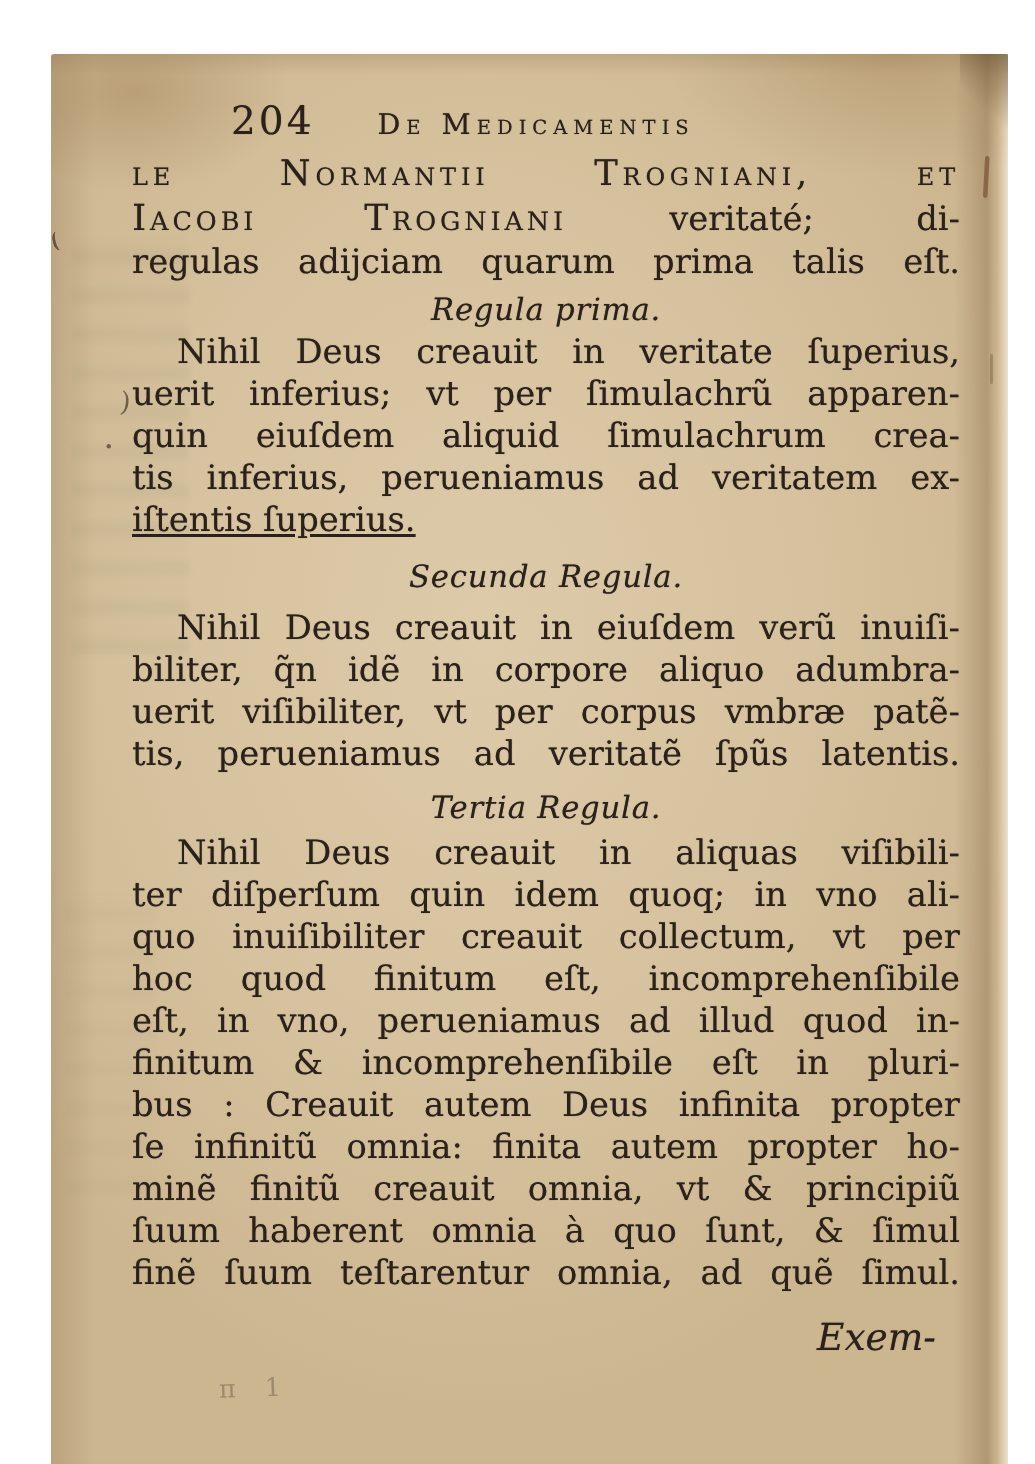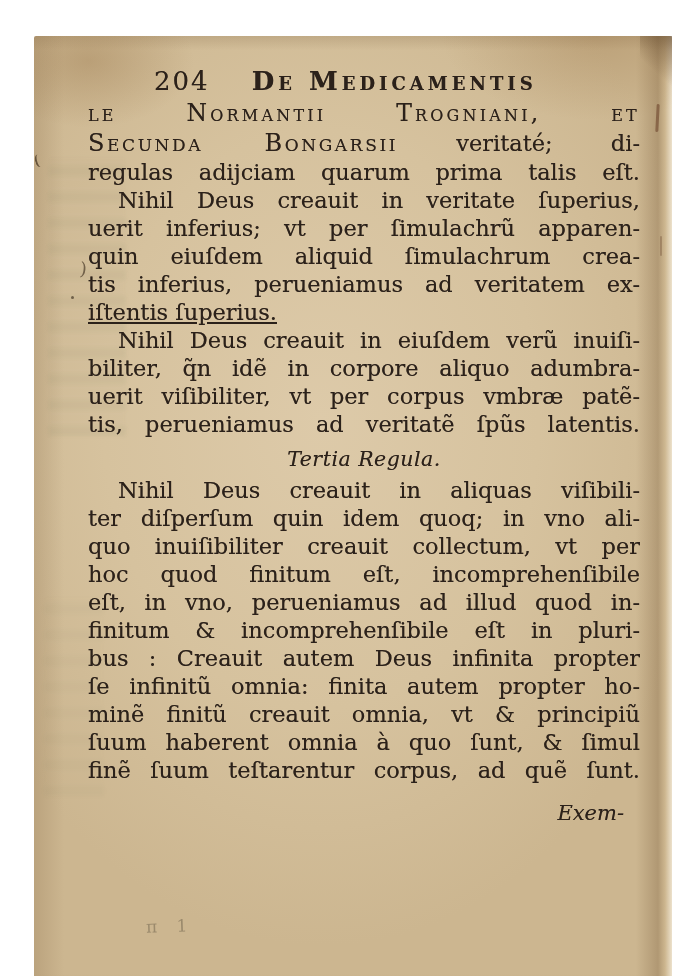--- a/index.html
+++ b/index.html
@@ -37,42 +37,42 @@
   .content{
     position:absolute;left:54px;top:20px;width:552px;padding-top:8px;
     color:#2b211a;
     text-shadow:0 0 .6px rgba(43,33,26,.55);
   }
   .header-row{
     display:flex;align-items:baseline;gap:42px;padding-left:66px;
     font-variant:small-caps;line-height:34px;
   }
   .pagenum{font-size:26px;letter-spacing:2px;}
-  .runtitle{font-size:26px;letter-spacing:4px;font-weight:bold;}
+  .runtitle{font-size:19px;letter-spacing:4px;}
   .scline{
     font-variant:small-caps;font-size:23.5px;letter-spacing:3.2px;line-height:31px;
     text-align:justify;text-align-last:justify;
   }
   .bodyline{
     font-size:22.5px;line-height:28px;
     text-align:justify;text-align-last:justify;
   }
   .bodyline.mixed{line-height:29px;}
   .mixed .names{font-variant:small-caps;font-size:24px;letter-spacing:2.6px;}
   .bodyline.indent{text-indent:30px;}
   .bodyline.short{text-align-last:left;text-decoration:underline;}
   .heading{
     font-style:italic;font-size:20.5px;line-height:30px;letter-spacing:.5px;
     text-align:center;text-align-last:center;
   }
   .heading.h1{margin-top:2px;}
   .heading.h2{margin-top:8px;margin-bottom:6px;}
   .heading.h3{margin-top:6px;margin-bottom:2px;}
   .catchword{
-    font-style:italic;font-size:21px;line-height:26px;margin-top:16px;
+    font-style:italic;font-size:25px;line-height:26px;margin-top:16px;
     text-align:right;padding-right:16px;
   }
   
   .speck{position:absolute;color:#4a3a28;pointer-events:none;}
   .paren-mark{left:46px;top:222px;font-size:18px;opacity:.7;transform:rotate(6deg);}
   .dot-mark{left:37px;top:260px;width:3px;height:3px;border-radius:50%;background:rgba(60,48,32,.65);}
   .hook-mark{left:1px;top:118px;width:6px;height:13px;border-left:2px solid rgba(72,56,36,.75);border-radius:60% 0 0 60%;transform:rotate(-14deg);}
   .crease-dash1{left:622px;top:68px;width:3px;height:28px;background:rgba(96,52,30,.5);border-radius:2px;transform:rotate(3deg);}
   .crease-dash2{left:626px;top:200px;width:2px;height:20px;background:rgba(96,60,36,.3);border-radius:2px;}
   .signature{
@@ -91,49 +91,51 @@
 
     <div class="content">
       <div class="header-row">
         <span class="pagenum">204</span>
         <span class="runtitle">De Medicamentis</span>
       </div>
 
       <div class="scline">le Normantii Trogniani, et</div>
 
       <div class="bodyline mixed">
-        <span class="names">Secunda Bongarsii</span>
+        <span class="names">Iacobi Trogniani</span>
         <span>veritaté; di-</span>
       </div>
 
       <div class="bodyline">regulas adijciam quarum prima talis eſt.</div>
 
+      <div class="heading h1">Regula prima.</div>
       <div class="bodyline indent">Nihil Deus creauit in veritate ſuperius,</div>
       <div class="bodyline">uerit inferius; vt per ſimulachrũ apparen-</div>
       <div class="bodyline">quin eiuſdem aliquid ſimulachrum crea-</div>
       <div class="bodyline">tis inferius, perueniamus ad veritatem ex-</div>
       <div class="bodyline short">iſtentis ſuperius.</div>
 
+      <div class="heading h2">Secunda Regula.</div>
       <div class="bodyline indent">Nihil Deus creauit in eiuſdem verũ inuiſi-</div>
       <div class="bodyline">biliter, q̃n idẽ in corpore aliquo adumbra-</div>
       <div class="bodyline">uerit viſibiliter, vt per corpus vmbræ patẽ-</div>
       <div class="bodyline">tis, perueniamus ad veritatẽ ſpũs latentis.</div>
 
       <div class="heading h3">Tertia Regula.</div>
       <div class="bodyline indent">Nihil Deus creauit in aliquas viſibili-</div>
       <div class="bodyline">ter diſperſum quin idem quoq; in vno ali-</div>
       <div class="bodyline">quo inuiſibiliter creauit collectum, vt per</div>
       <div class="bodyline">hoc quod finitum eſt, incomprehenſibile</div>
       <div class="bodyline">eſt, in vno, perueniamus ad illud quod in-</div>
       <div class="bodyline">finitum &amp; incomprehenſibile eſt in pluri-</div>
       <div class="bodyline">bus : Creauit autem Deus infinita propter</div>
       <div class="bodyline">ſe infinitũ omnia: finita autem propter ho-</div>
       <div class="bodyline">minẽ finitũ creauit omnia, vt &amp; principiũ</div>
       <div class="bodyline">ſuum haberent omnia à quo ſunt, &amp; ſimul</div>
-      <div class="bodyline">finẽ ſuum teſtarentur corpus, ad quẽ ſunt.</div>
+      <div class="bodyline">finẽ ſuum teſtarentur omnia, ad quẽ ſimul.</div>
 
       <div class="catchword">Exem-</div>
     </div>
 
     <span class="speck paren-mark">)</span>
     <span class="speck dot-mark"></span>
     <span class="speck hook-mark"></span>
     <span class="speck crease-dash1"></span>
     <span class="speck crease-dash2"></span>
     <span class="speck signature">π 1</span>

